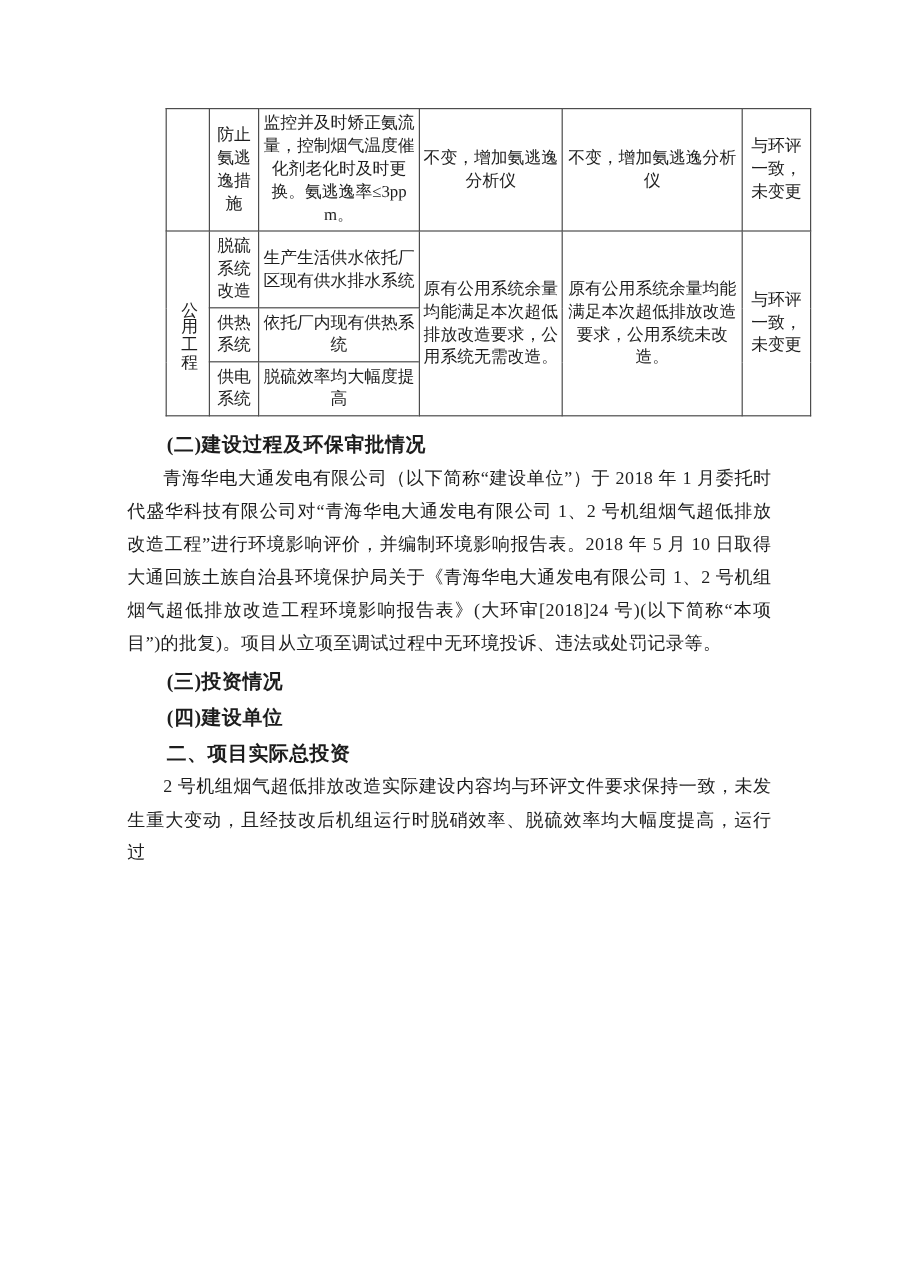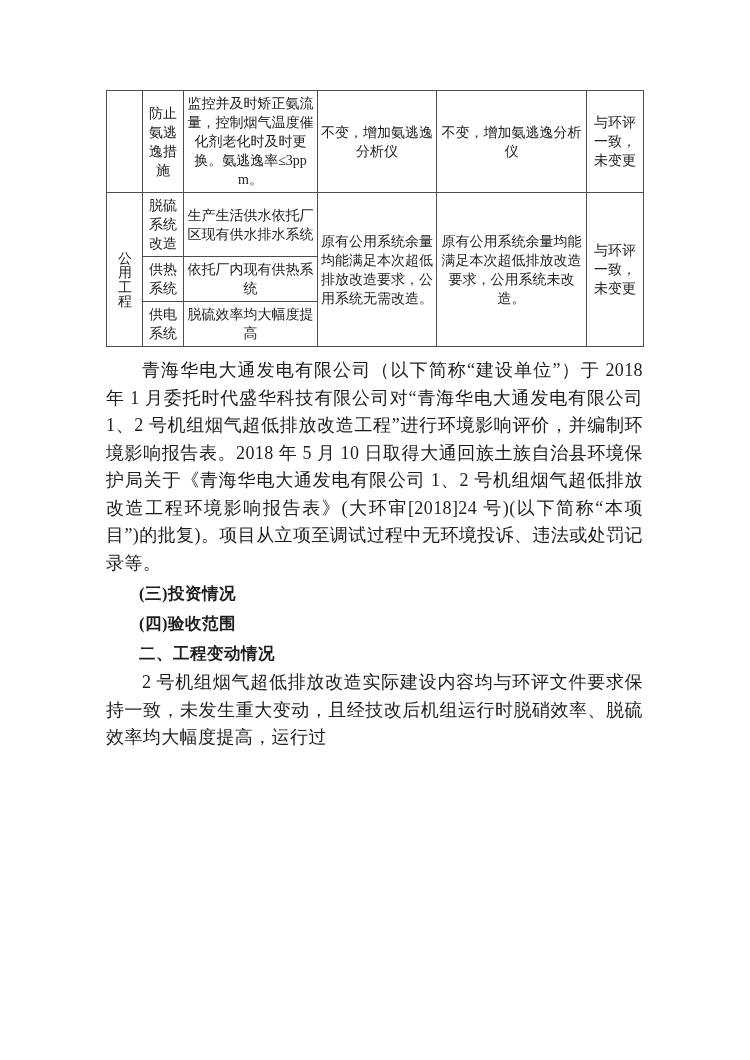--- a/index.html
+++ b/index.html
@@ -18,20 +18,21 @@
     box-sizing: border-box;
     padding: 90px 105px 0 106px;
   }
   
   table.epa-table {
     border-collapse: collapse;
     table-layout: fixed;
     width: 537px;
     font-size: 14px;
     line-height: 19px;
+    margin-left: 32px;
   }
   table.epa-table td {
     border: 1px solid #4d4d4d;
     text-align: center;
     vertical-align: middle;
     padding: 3px 3px;
     word-break: break-all;
     overflow: hidden;
   }
   td.cell-justify {
@@ -53,21 +54,21 @@
   }
   .sec-heading {
     font-size: 16.5px;
     font-weight: bold;
     line-height: 27px;
     margin: 3px 0 2px 0;
     text-indent: 2em;
     letter-spacing: 0.5px;
   }
   .sec-para {
-    font-size: 18px;
+    font-size: 15px;
     line-height: 27.5px;
     margin: 0;
     text-align: justify;
     text-indent: 2em;
     word-break: break-all;
     letter-spacing: 0.4px;
   }
 </style>
 </head>
 <body>
@@ -109,31 +110,32 @@
       <tr>
         <td>供电系统</td>
         <td>脱硫效率均大幅度提高</td>
       </tr>
     </tbody>
   </table>
 
   <div class="sections">
 
     <div>
+      <div class="sec-heading">(二)建设过程及环保审批情况</div>
       <p class="sec-para">青海华电大通发电有限公司（以下简称“建设单位”）于 2018 年 1 月委托时代盛华科技有限公司对“青海华电大通发电有限公司 1、2 号机组烟气超低排放改造工程”进行环境影响评价，并编制环境影响报告表。2018 年 5 月 10 日取得大通回族土族自治县环境保护局关于《青海华电大通发电有限公司 1、2 号机组烟气超低排放改造工程环境影响报告表》(大环审[2018]24 号)(以下简称“本项目”)的批复)。项目从立项至调试过程中无环境投诉、违法或处罚记录等。</p>
     </div>
 
     <div>
       <div class="sec-heading">(三)投资情况</div>
     </div>
 
     <div>
-      <div class="sec-heading">(四)验收范围</div>
+      <div class="sec-heading">(四)建设单位</div>
     </div>
 
     <div>
-      <div class="sec-heading">二、工程变动情况</div>
+      <div class="sec-heading">二、项目实际总投资</div>
       <p class="sec-para">2 号机组烟气超低排放改造实际建设内容均与环评文件要求保持一致，未发生重大变动，且经技改后机组运行时脱硝效率、脱硫效率均大幅度提高，运行过</p>
     </div>
 
   </div>
 
 </div>
 
 </body></html>

